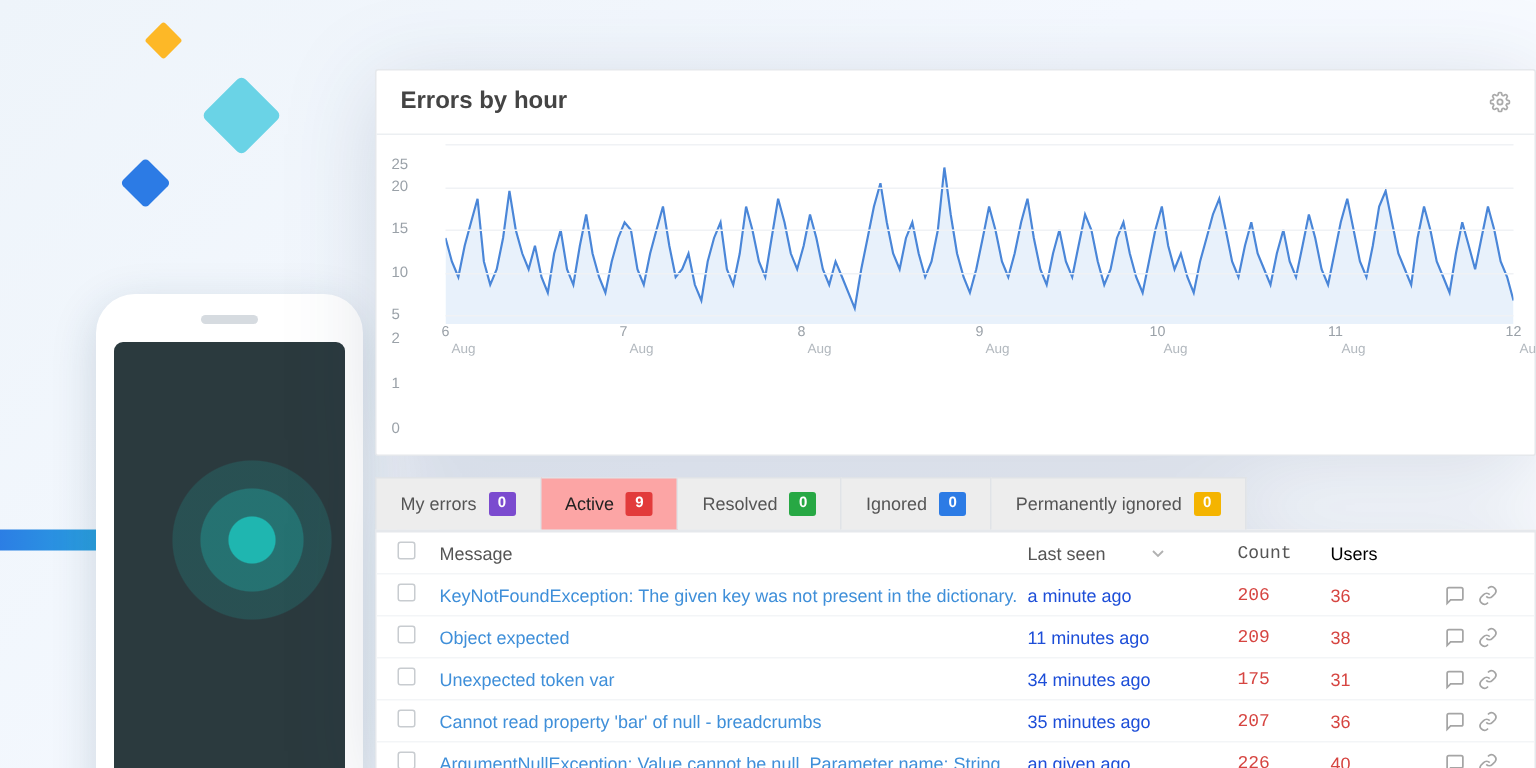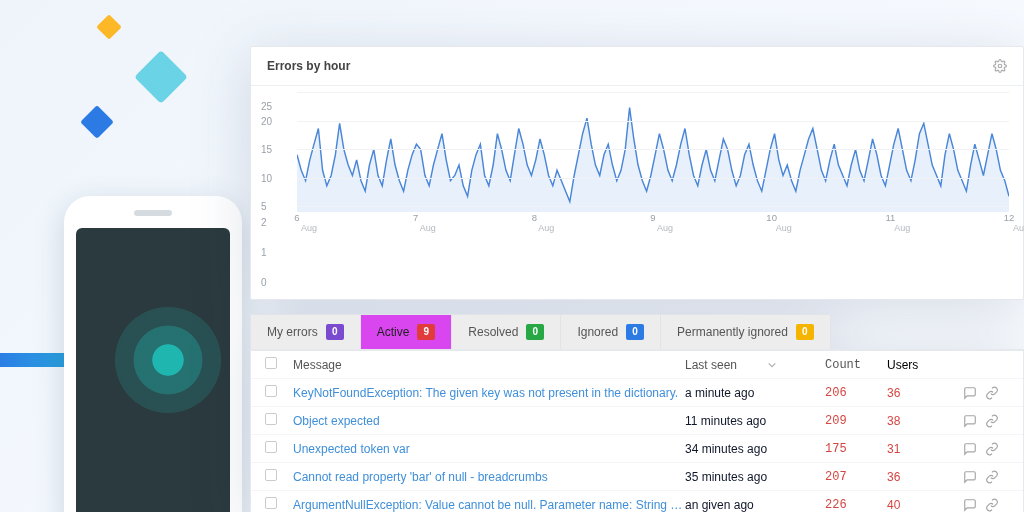--- a/index.html
+++ b/index.html
@@ -41,57 +41,57 @@
   .panel {
     position: absolute; left: 250px; top: 46px; right: 0; bottom: 0;
     filter: drop-shadow(0 10px 30px rgba(20,40,80,.15));
   }
   .card {
     background:#fff; border:1px solid #e5e8ec; border-radius:2px;
   }
   .chart-card { padding: 0 0 8px 0; }
   .chart-header {
     display:flex; align-items:center; justify-content:space-between;
-    padding: 12px 16px; border-bottom:1px solid #eceff2; font-size:12px;
+    padding: 12px 16px; border-bottom:1px solid #eceff2; font-size:16px;
     color:#444; font-weight:600;
   }
   .gear-icon { width:14px; height:14px; opacity:.45; cursor:pointer; }
   .chart-body { position:relative; height:205px; padding: 6px 14px 0 46px; }
   .ygrid { position:absolute; left:46px; right:14px; border-top:1px solid #f0f2f5; }
   .ylabel { position:absolute; left:10px; font-size:10px; color:#9aa1a8; transform:translateY(-50%);}
   .xlabel { position:absolute; bottom:-2px; font-size:9.5px; color:#9aa1a8; text-align:center; width:40px; transform:translateX(-50%);}
   .xlabel .sub { display:block; font-size:9px; color:#b3b9bf;text-align:right;}
   svg.plot { position:absolute; left:46px; right:14px; top:6px; height:120px; width:calc(100% - 60px);}
   .lower-half { position:absolute; left:46px; right:14px; top:136px; bottom:6px; }
 
   
   .tabs-row { display:flex; margin-top:14px; }
   .tab {
     background:#ededed; border:1px solid #e0e3e7; border-bottom:none;
     padding: 9px 16px; font-size:12px; color:#555; display:flex; align-items:center;
     gap:8px; cursor:pointer;
   }
   .tab + .tab { border-left:none;}
-  .tab.active { background:#d946ef; color:#222; }
+  .tab.active { background:#fca5a5; color:#222; }
   .badge {
     display:inline-block; min-width:18px; height:16px; line-height:16px;
     text-align:center; font-size:10px; font-weight:600; color:#fff; border-radius:2px;
     padding: 0 3px;
   }
 
   
   .tbl { background:#fff; border:1px solid #e5e8ec; border-top:2px solid #e5e8ec; }
   .trow { display:flex; align-items:center; height:28px; font-size:12px;
     border-bottom:1px solid #f3f5f7; padding: 0 24px 0 14px;}
   .trow.header { color:#555; }
   .trow .cb { width:28px; }
   .cb-box { width:12px; height:12px; border:1px solid #c8ccd0; background:#fff; border-radius:2px; cursor:pointer; display:inline-block;}
   .col-msg { flex: 1; color:#3f8fd9; cursor:pointer; white-space:nowrap; overflow:hidden; text-overflow:ellipsis;}
   .trow.header .col-msg { color:#555; cursor:default;}
-  .col-last { width:140px; color:#0f172a; }
+  .col-last { width:140px; color:#1d4ed8; }
   .trow.header .col-last { color:#555; display:flex; align-items:center; gap:30px;}
   .col-count { width:62px; color:#d64541;font-family:Liberation Mono, monospace;}
   .trow.header .col-count { color:#555;}
   .col-users { width:70px; color:#d64541;}
   .trow.header .col-users { color:#000000;}
   .col-act { width:42px; display:flex; gap:8px; justify-content:flex-end;}
   .mini-icon { width:14px; height:14px; opacity:.35; cursor:pointer;}
   .chev { width:10px; height:10px; opacity:.5;}
 </style>
 </head>

